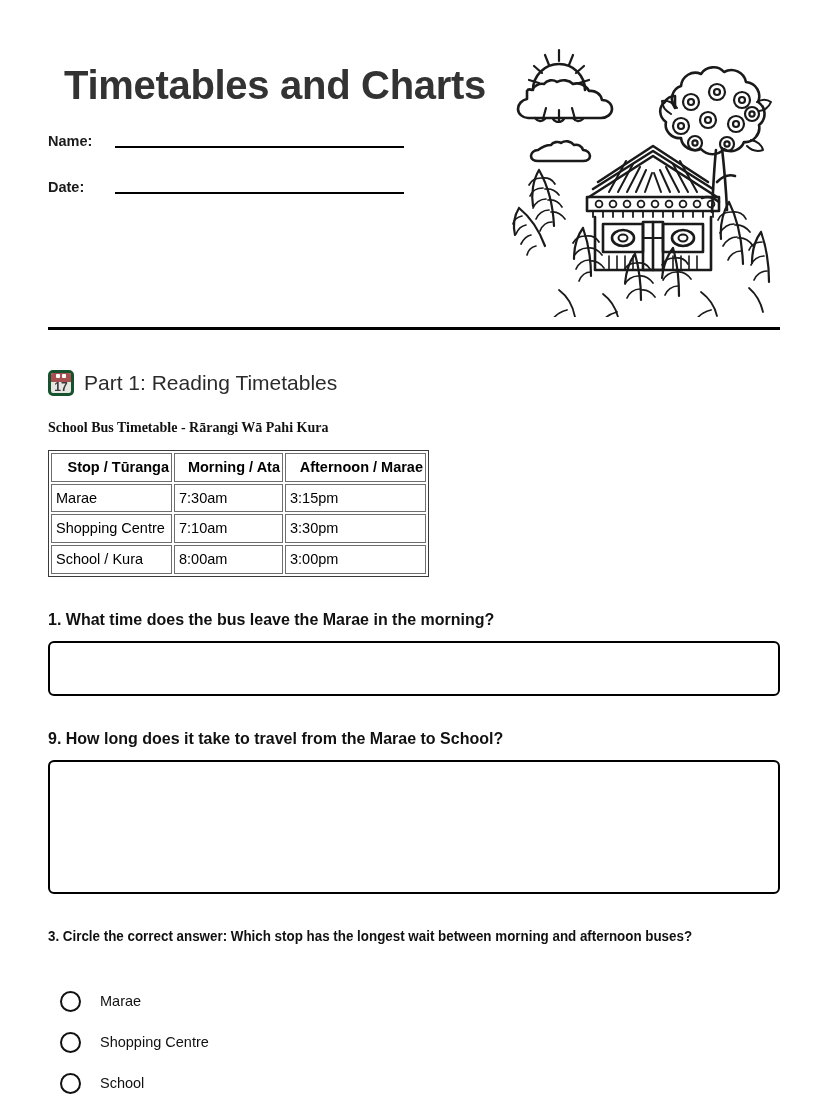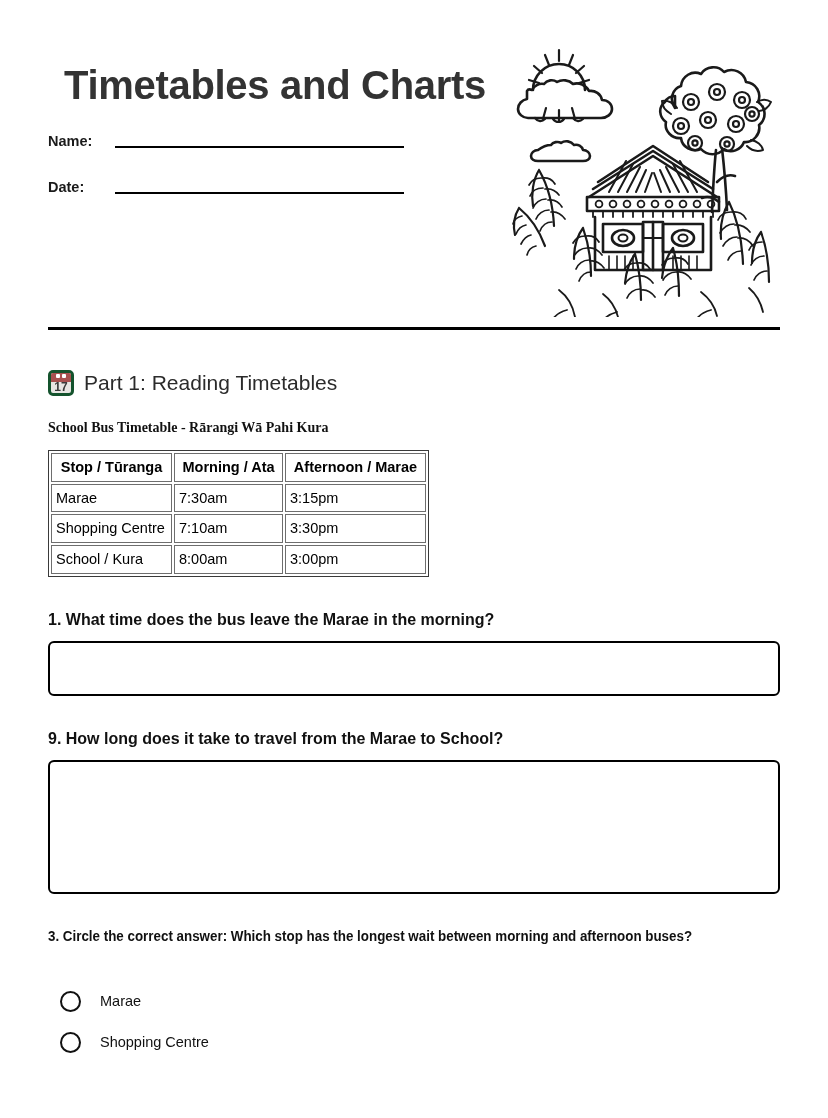--- a/index.html
+++ b/index.html
@@ -164,21 +164,21 @@
     color: #000000;
     padding: 5px 3px 5px 4px;
     height: 19px;
     line-height: 1.15;
     white-space: nowrap;
     overflow: hidden;
     box-sizing: border-box;
   }
   table.timetable th {
     font-weight: bold;
-    text-align: center;
+    text-align: right;
     padding-left: 2px;
     padding-right: 2px;
   }
   table.timetable td { text-align: left; font-weight: normal; }
   table.timetable col.c1 { width: 121px; }
   table.timetable col.c2 { width: 109px; }
   table.timetable col.c3 { width: 141px; }
 
   
   .question {
@@ -487,16 +487,20 @@
 
     <div class="choices">
       <div class="choice">
         <span class="radio"></span>
         <span class="choice-label">Marae</span>
       </div>
       <div class="choice">
         <span class="radio"></span>
         <span class="choice-label">Shopping Centre</span>
       </div>
+      <div class="choice">
+        <span class="radio"></span>
+        <span class="choice-label">School</span>
+      </div>
     </div>
 
   </div>
 </div>
 
 </body></html>

